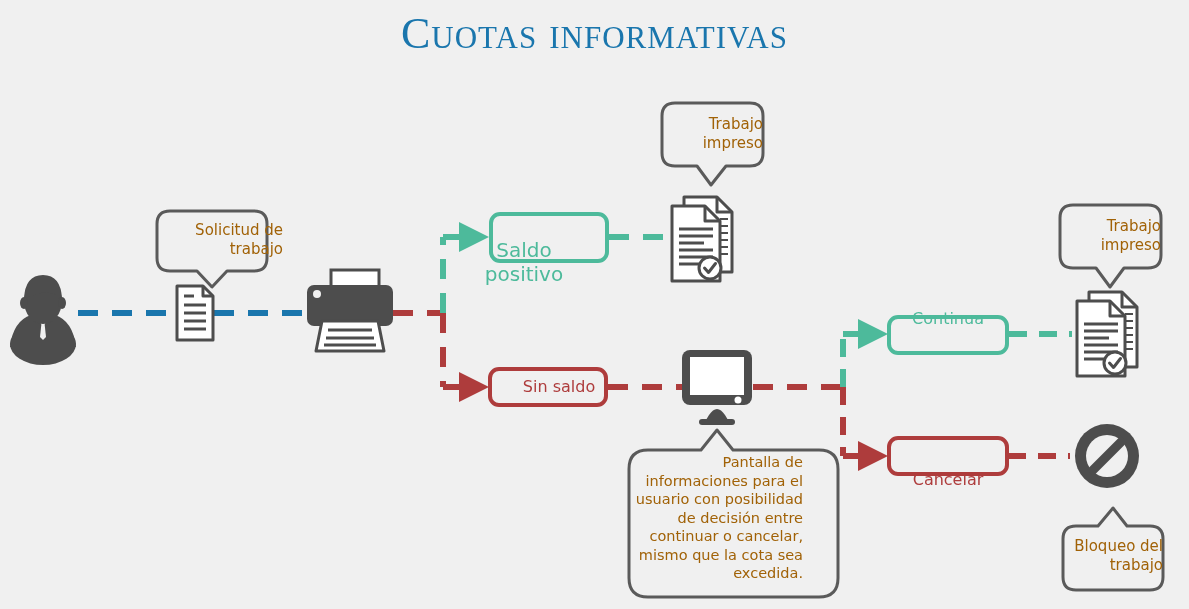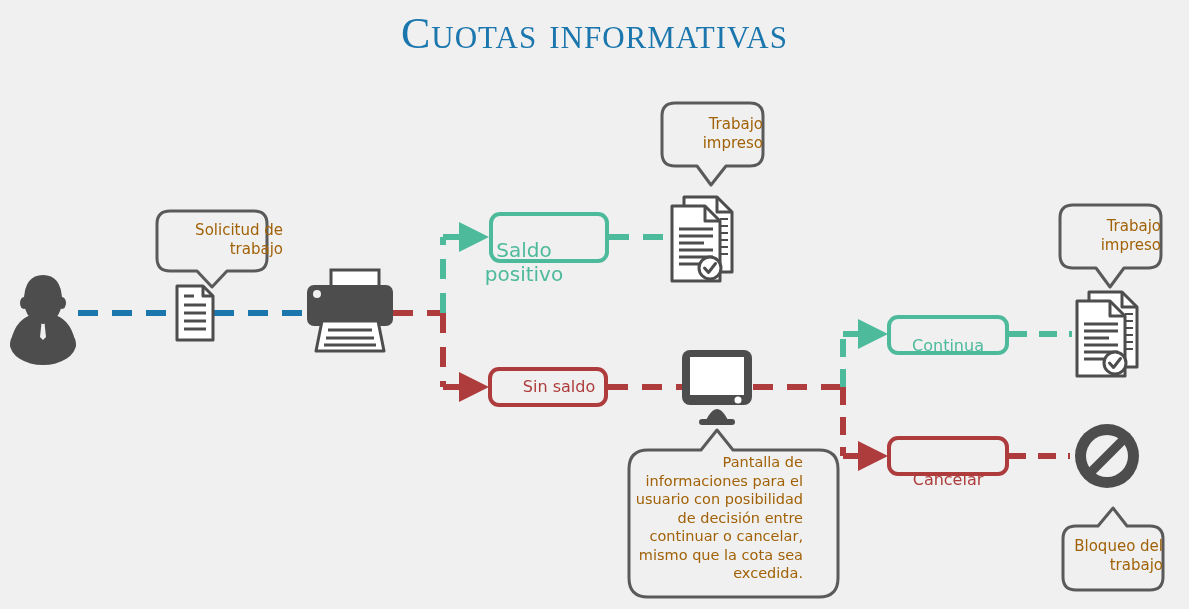--- a/index.html
+++ b/index.html
@@ -301,17 +301,17 @@
 de decisión entre
 continuar o cancelar,
 mismo que la cota sea
 excedida.</div>
 
   <div class="node-label green-label" style="left:466px; top:221px; width:116px; font-size:20px;margin-top:17px;">Saldo
 positivo</div>
 
   <div class="node-label red-label" style="left:501px; top:377px; width:116px; font-size:16px;">Sin saldo</div>
 
-  <div class="node-label green-label" style="left:889px; top:336px; width:118px; font-size:16px;">Continua</div>
+  <div class="node-label green-label" style="left:889px; top:309px; width:118px; font-size:16px;">Continua</div>
 
   <div class="node-label red-label" style="left:889px; top:470px; width:118px; font-size:16px;">Cancelar</div>
 
 </div>
 
 </body></html>

